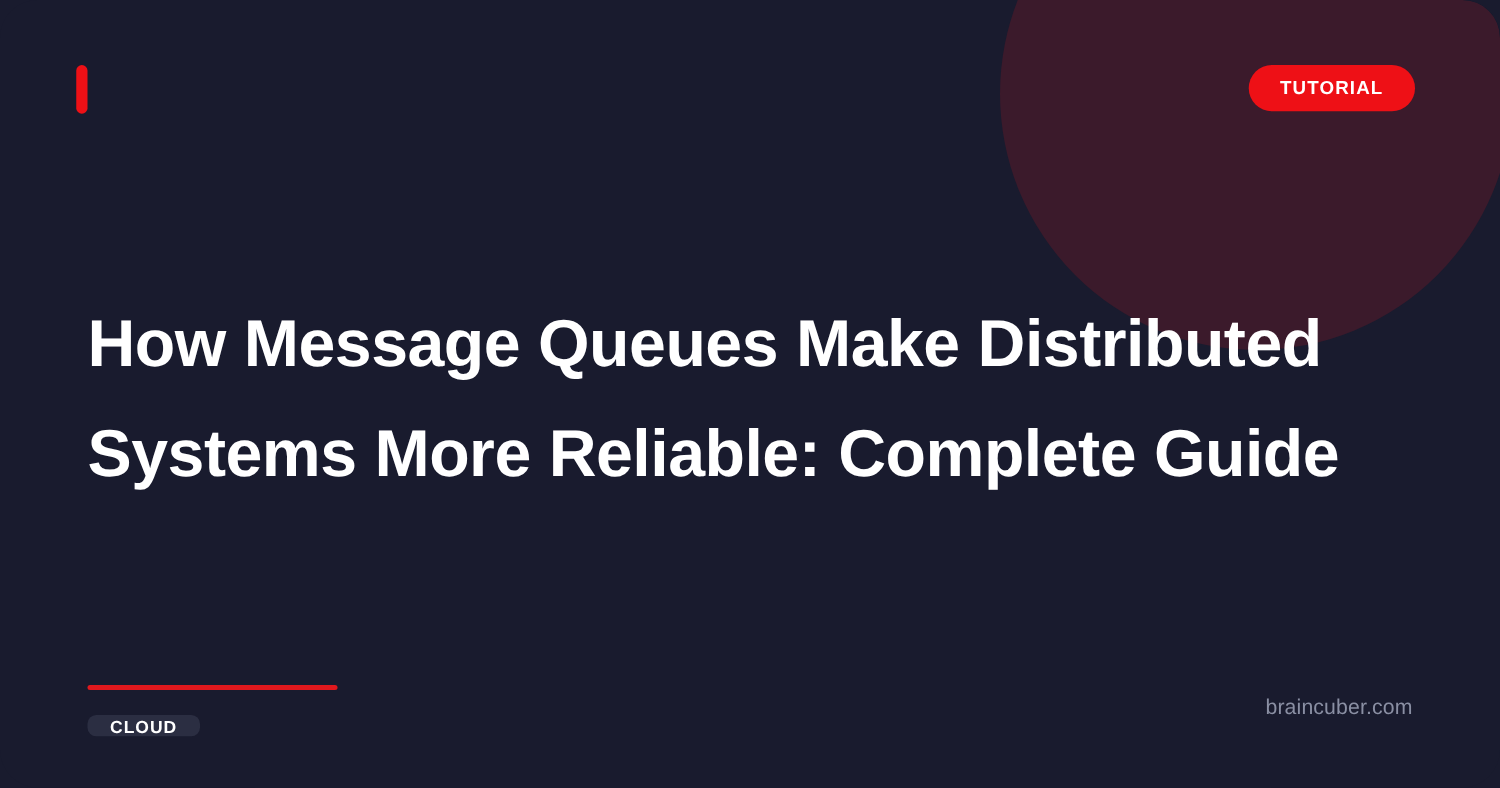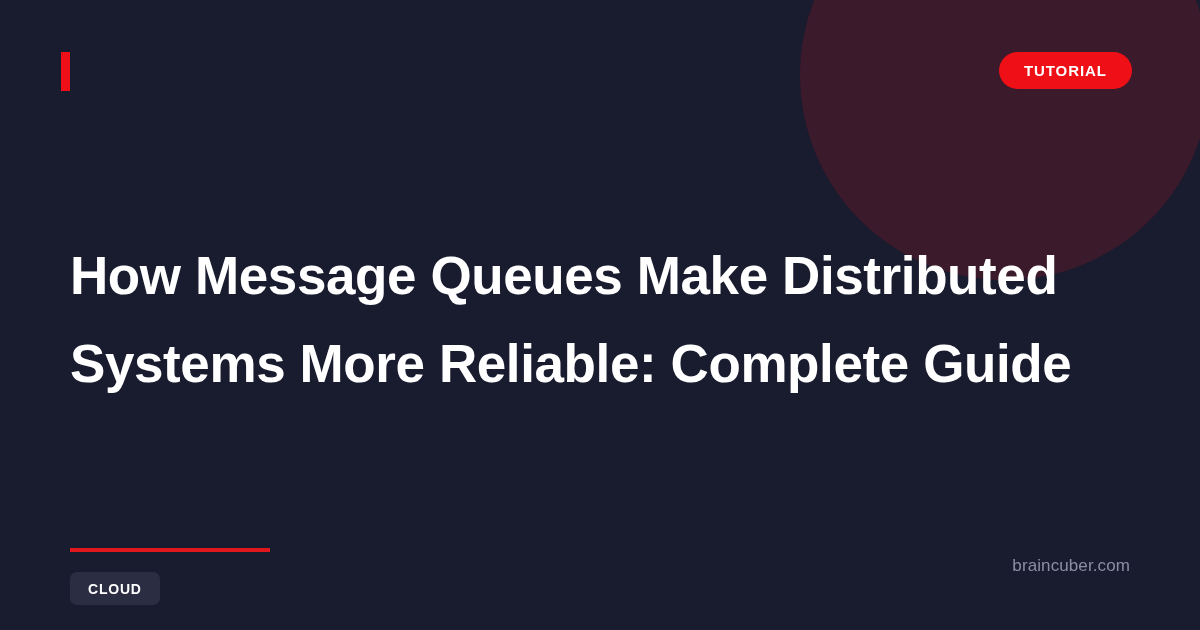--- a/index.html
+++ b/index.html
@@ -1,15 +1,15 @@
 <!DOCTYPE html>
 <html><head>
 <meta charset="utf-8">
 <style>
-  * { margin: 0; padding: 0; box-sizing: border-box; }
+  * { margin: 0; padding: 0; box-sizing: border-box; border-radius: 30px; }
 
   html, body {
     width: 1200px;
     height: 630px;
     overflow: hidden;
   }
 
   body {
     font-family: "Liberation Sans", sans-serif;
     background: #191b2e;
@@ -85,21 +85,21 @@
     width: 200px;
     height: 4px;
     background: #e0181d;
   }
 
   
   .cloud-badge {
     position: absolute;
     left: 70px;
     top: 572px;
-    height: 33px;
+    height: 17px;
     padding: 0 18px;
     border-radius: 7px;
     background: #2b2e42;
     color: #ffffff;
     font-size: 14px;
     font-weight: bold;
     letter-spacing: 0.8px;
     display: flex;
     align-items: center;
     justify-content: flex-end;

